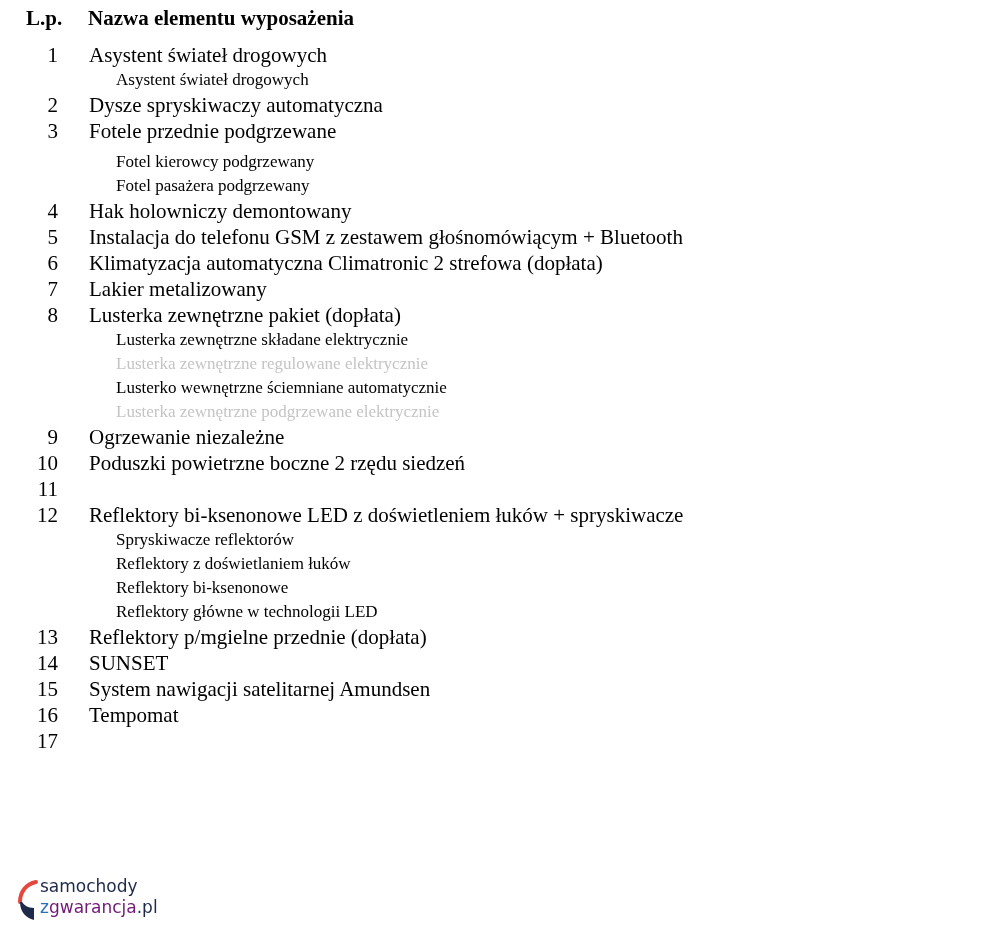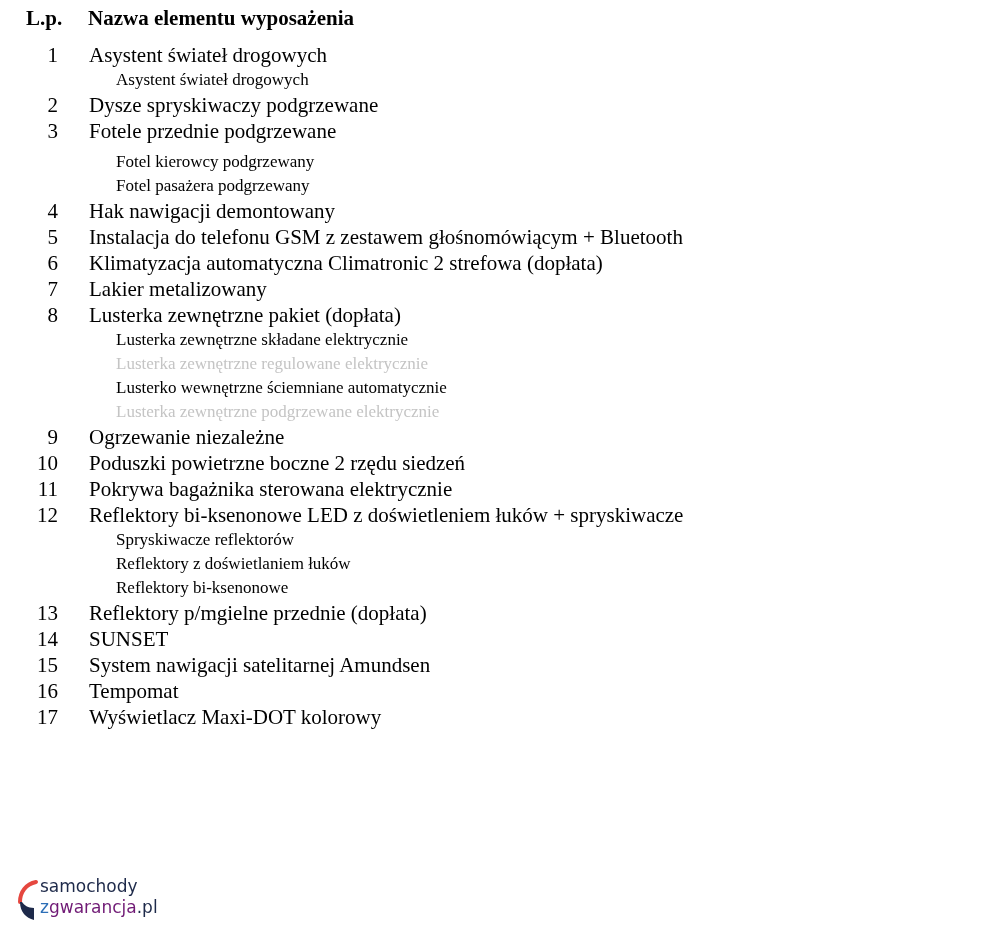--- a/index.html
+++ b/index.html
@@ -32,36 +32,36 @@
 <div class="list" id="list">
     <div class="row">
       <span class="num">1</span>
       <span class="name">Asystent świateł drogowych</span>
     </div>
     <div class="sub">
       <span class="name">Asystent świateł drogowych</span>
     </div>
     <div class="row">
       <span class="num">2</span>
-      <span class="name">Dysze spryskiwaczy podgrzewane</span>
+      <span class="name">Dysze spryskiwaczy automatyczna</span>
     </div>
     <div class="row">
       <span class="num">3</span>
       <span class="name">Fotele przednie podgrzewane</span>
     </div>
     <div class="gap"></div>
     <div class="sub">
       <span class="name">Fotel kierowcy podgrzewany</span>
     </div>
     <div class="sub">
       <span class="name">Fotel pasażera podgrzewany</span>
     </div>
     <div class="row">
       <span class="num">4</span>
-      <span class="name">Hak nawigacji demontowany</span>
+      <span class="name">Hak holowniczy demontowany</span>
     </div>
     <div class="row">
       <span class="num">5</span>
       <span class="name">Instalacja do telefonu GSM z zestawem głośnomówiącym + Bluetooth</span>
     </div>
     <div class="row">
       <span class="num">6</span>
       <span class="name">Klimatyzacja automatyczna Climatronic 2 strefowa (dopłata)</span>
     </div>
     <div class="row">
@@ -87,54 +87,55 @@
     <div class="row">
       <span class="num">9</span>
       <span class="name">Ogrzewanie niezależne</span>
     </div>
     <div class="row">
       <span class="num">10</span>
       <span class="name">Poduszki powietrzne boczne 2 rzędu siedzeń</span>
     </div>
     <div class="row">
       <span class="num">11</span>
-      <span class="name">Pokrywa bagażnika sterowana elektrycznie</span>
     </div>
     <div class="row">
       <span class="num">12</span>
       <span class="name">Reflektory bi-ksenonowe LED z doświetleniem łuków + spryskiwacze</span>
     </div>
     <div class="sub">
       <span class="name">Spryskiwacze reflektorów</span>
     </div>
     <div class="sub">
       <span class="name">Reflektory z doświetlaniem łuków</span>
     </div>
     <div class="sub">
       <span class="name">Reflektory bi-ksenonowe</span>
+    </div>
+    <div class="sub">
+      <span class="name">Reflektory główne w technologii LED</span>
     </div>
     <div class="row">
       <span class="num">13</span>
       <span class="name">Reflektory p/mgielne przednie (dopłata)</span>
     </div>
     <div class="row">
       <span class="num">14</span>
       <span class="name">SUNSET</span>
     </div>
     <div class="row">
       <span class="num">15</span>
       <span class="name">System nawigacji satelitarnej Amundsen</span>
     </div>
     <div class="row">
       <span class="num">16</span>
       <span class="name">Tempomat</span>
     </div>
     <div class="row">
       <span class="num">17</span>
-      <span class="name">Wyświetlacz Maxi-DOT kolorowy</span>
     </div>
   </div>
 
 <div class="logo">
   <svg width="22" height="44" viewBox="0 0 22 44" style="position:absolute;left:0;top:2px">
     <path d="M18 4 C8 6 2 14 2 24" stroke="#e5473f" stroke-width="4" fill="none" stroke-linecap="round"></path>
     <path d="M2 24 C2 34 8 40 16 42 L16 30 C10 30 6 27 4 24 Z" fill="#1e2a4a"></path>
   </svg>
   <span class="l1">samochody</span>
   <span class="l2"><span class="z">z</span><span class="g">gwarancja</span><span class="pl">.pl</span></span>

